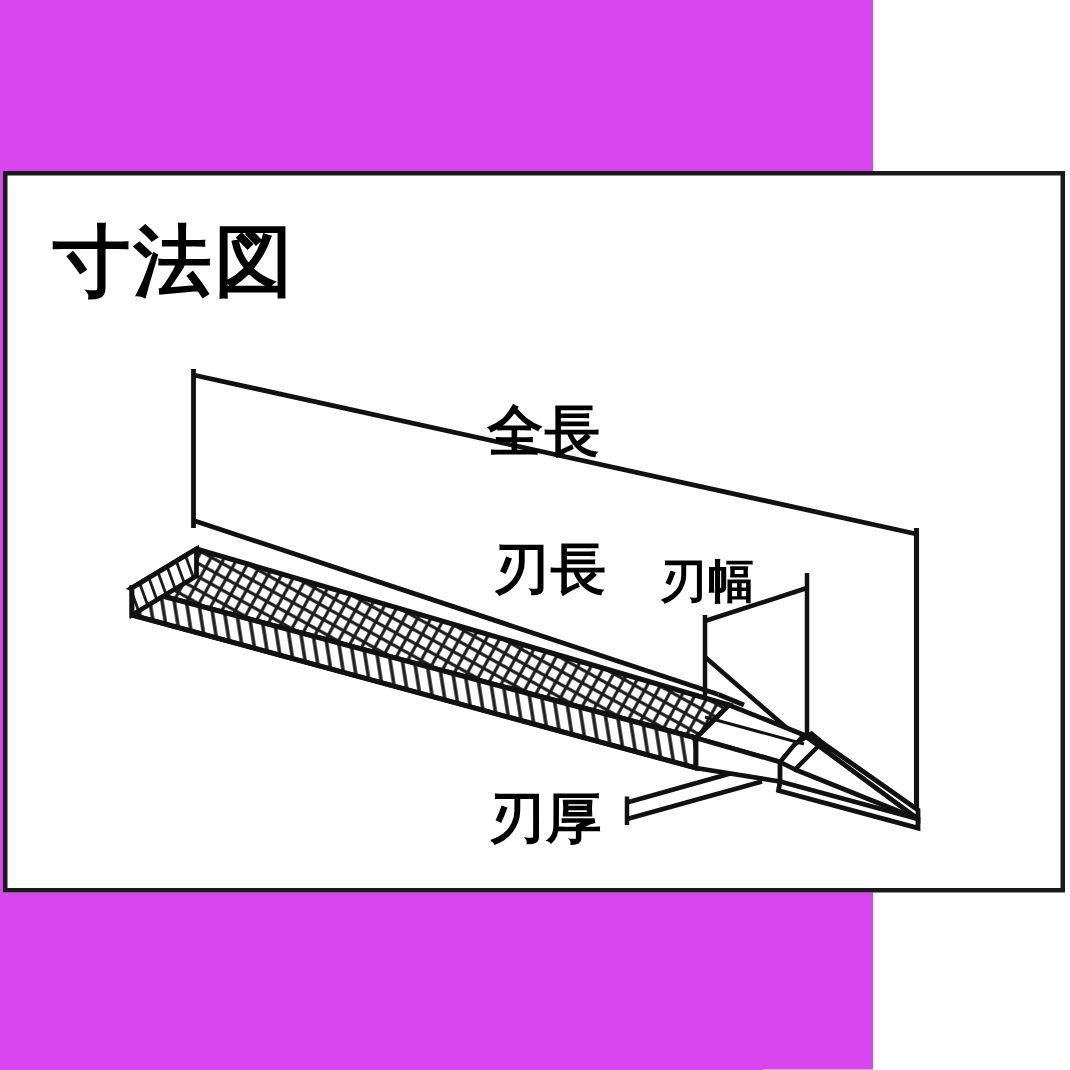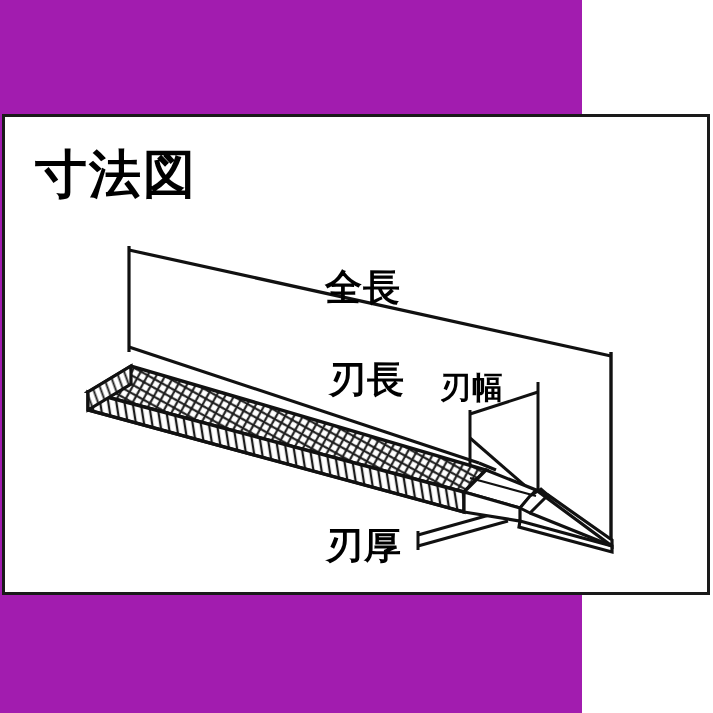--- a/index.html
+++ b/index.html
@@ -10,21 +10,21 @@
   body {
     width: 713px;
     height: 713px;
     font-family: "DejaVu Sans", sans-serif;
     overflow: hidden;
   }
   #root {
     position: relative;
     width: 582px;
     height: 713px;
-    background: #a21caf;
+    background: #d946ef;
     text-align: center;
   }
   .diagram-frame {
     position: absolute;
     left: 2px;
     top: 114px;
     width: 708px;
     height: 481px;
     border: 3px solid #1a1a1a;
     background: #ffffff;

